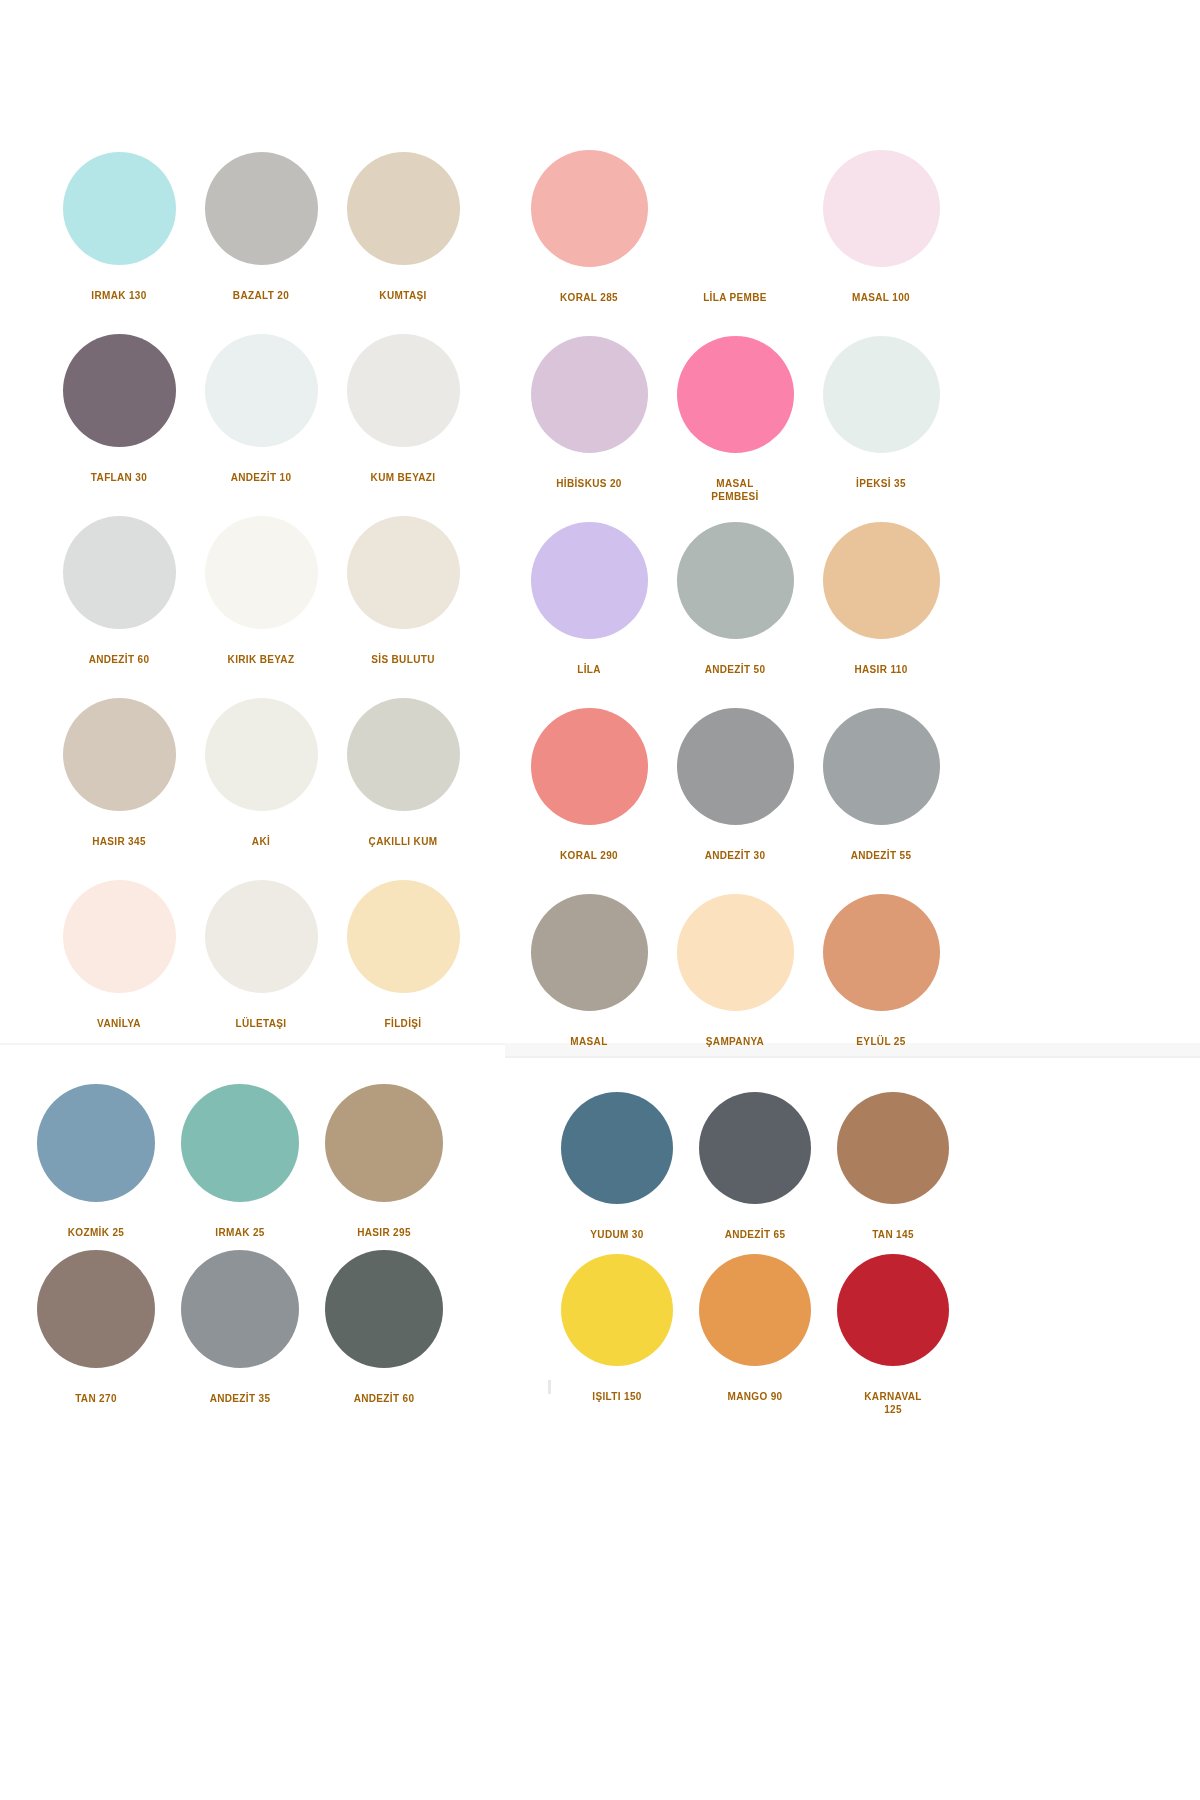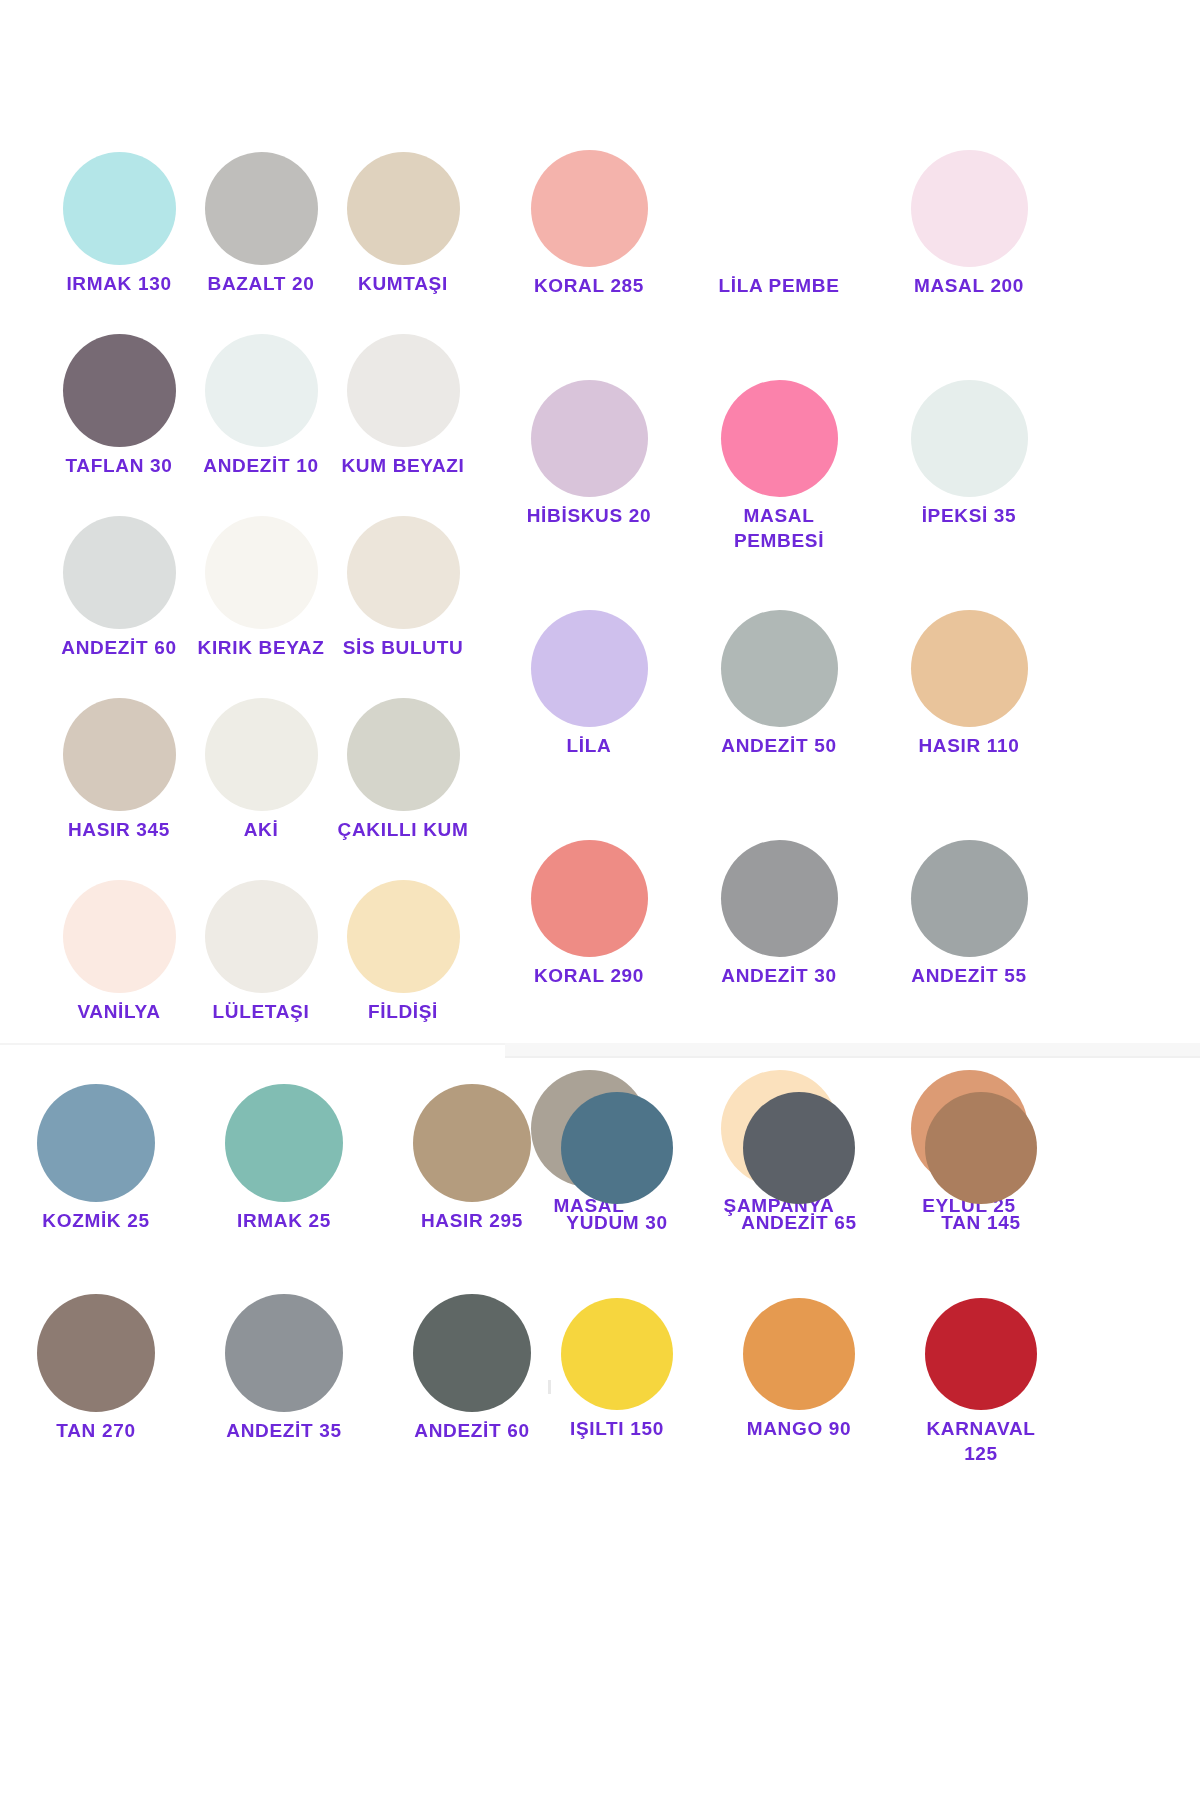--- a/index.html
+++ b/index.html
@@ -7,36 +7,36 @@
   body{
     width:1200px;height:1800px;
     background:#ffffff;
     font-family:"Liberation Sans","DejaVu Sans",sans-serif;
     overflow:hidden;
     position:relative;
   }
   .sheet{position:absolute;inset:0;background:#ffffff;}
 
   
-  .group{position:absolute;display:grid;gap:44px;}
+  .group{position:absolute;display:grid;}
   .cell{
     display:flex;flex-direction:column;align-items:center;
     justify-content:flex-start;
   }
   .dot{
     border-radius:50%;
     display:block;
     flex:0 0 auto;
   }
   .swatch-label{
-    margin-top:6px;
-    font-size:19px;
+    margin-top:24px;
+    font-size:10px;
     font-weight:700;
     letter-spacing:.035em;
-    color:#6d28d9;
+    color:#a16207;
     text-align:center;
     line-height:1.32;
     white-space:pre-line;
     font-family:"Liberation Sans","DejaVu Sans",sans-serif;
   }
 
   
   #upper-left{
     left:48px;top:152px;
     grid-template-columns:repeat(3,142px);
@@ -156,21 +156,21 @@
       <div class="cell">
         <span class="dot" style="background: rgb(244, 179, 172);"></span>
         <span class="swatch-label">KORAL 285</span>
       </div>
       <div class="cell">
         <span class="dot" style="background: rgb(255, 255, 255);"></span>
         <span class="swatch-label">LİLA PEMBE</span>
       </div>
       <div class="cell">
         <span class="dot" style="background: rgb(247, 226, 236);"></span>
-        <span class="swatch-label">MASAL 200</span>
+        <span class="swatch-label">MASAL 100</span>
       </div>
       <div class="cell">
         <span class="dot" style="background: rgb(217, 196, 218);"></span>
         <span class="swatch-label">HİBİSKUS 20</span>
       </div>
       <div class="cell">
         <span class="dot" style="background: rgb(251, 130, 171);"></span>
         <span class="swatch-label">MASAL
 PEMBESİ</span>
       </div>

